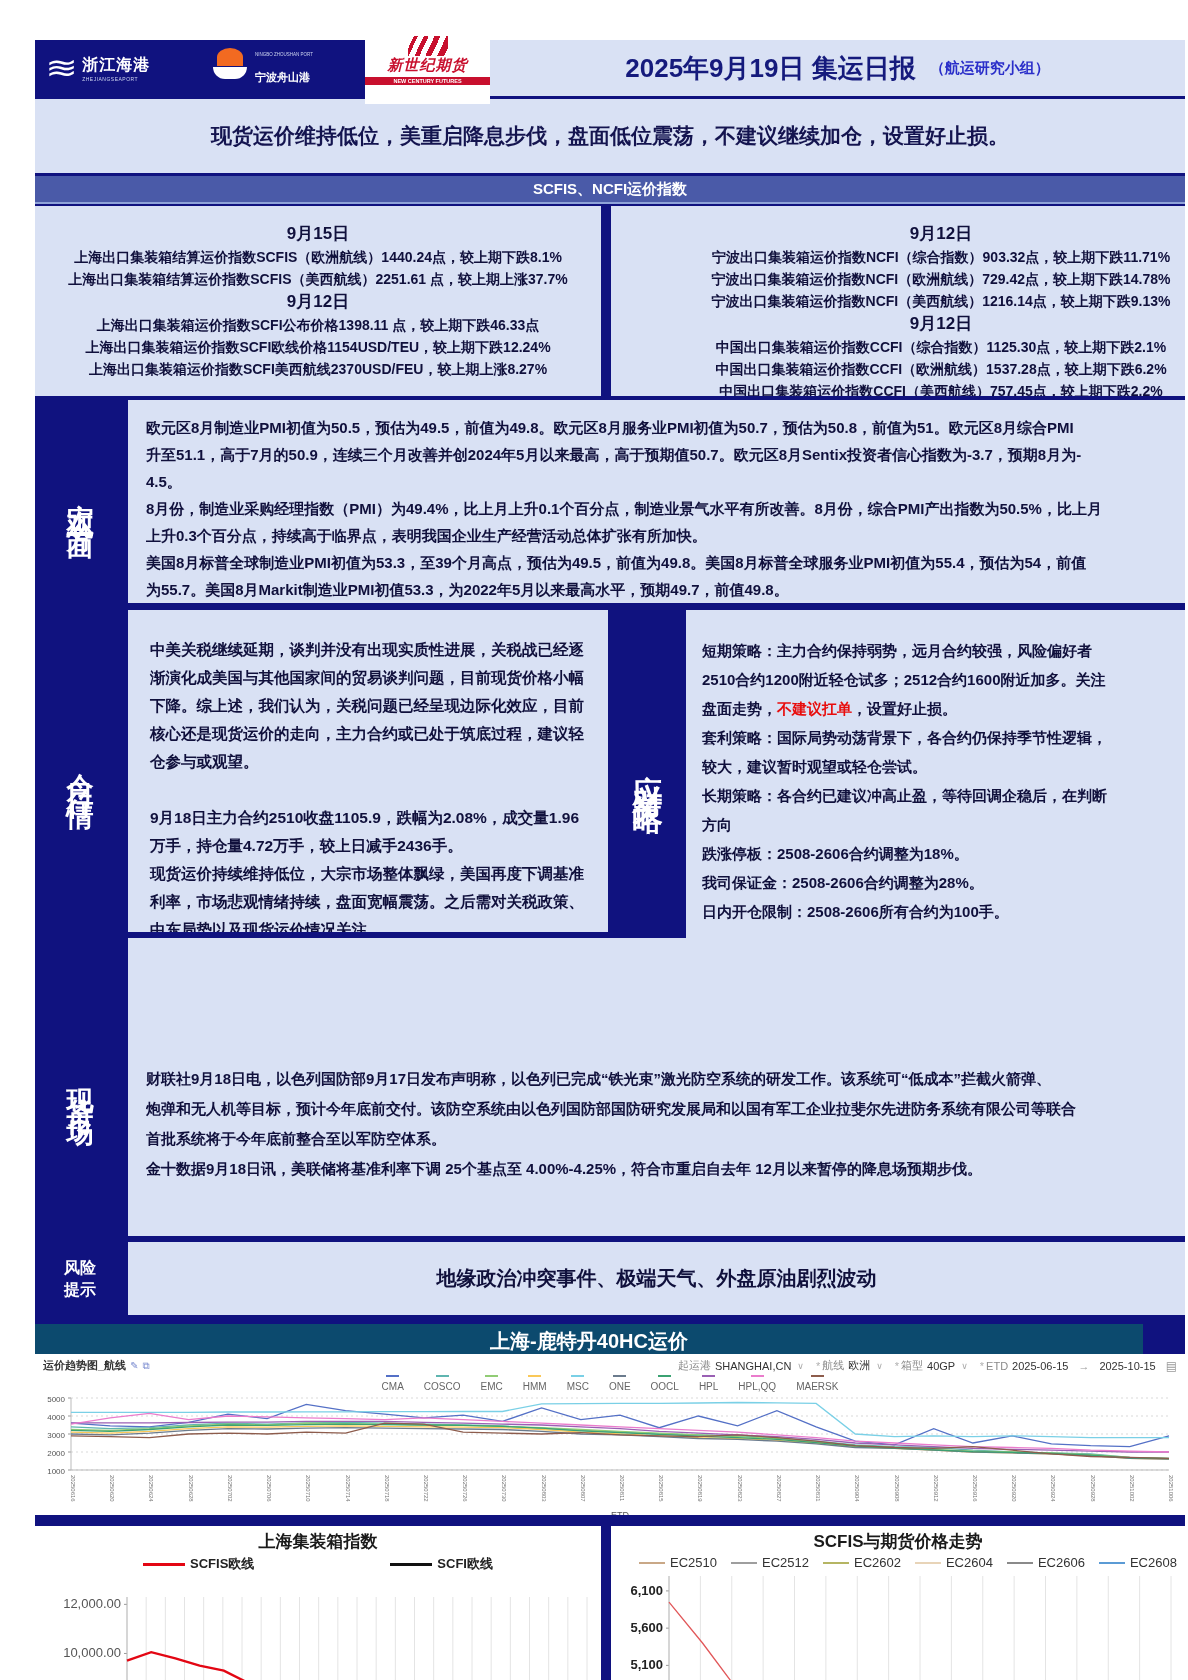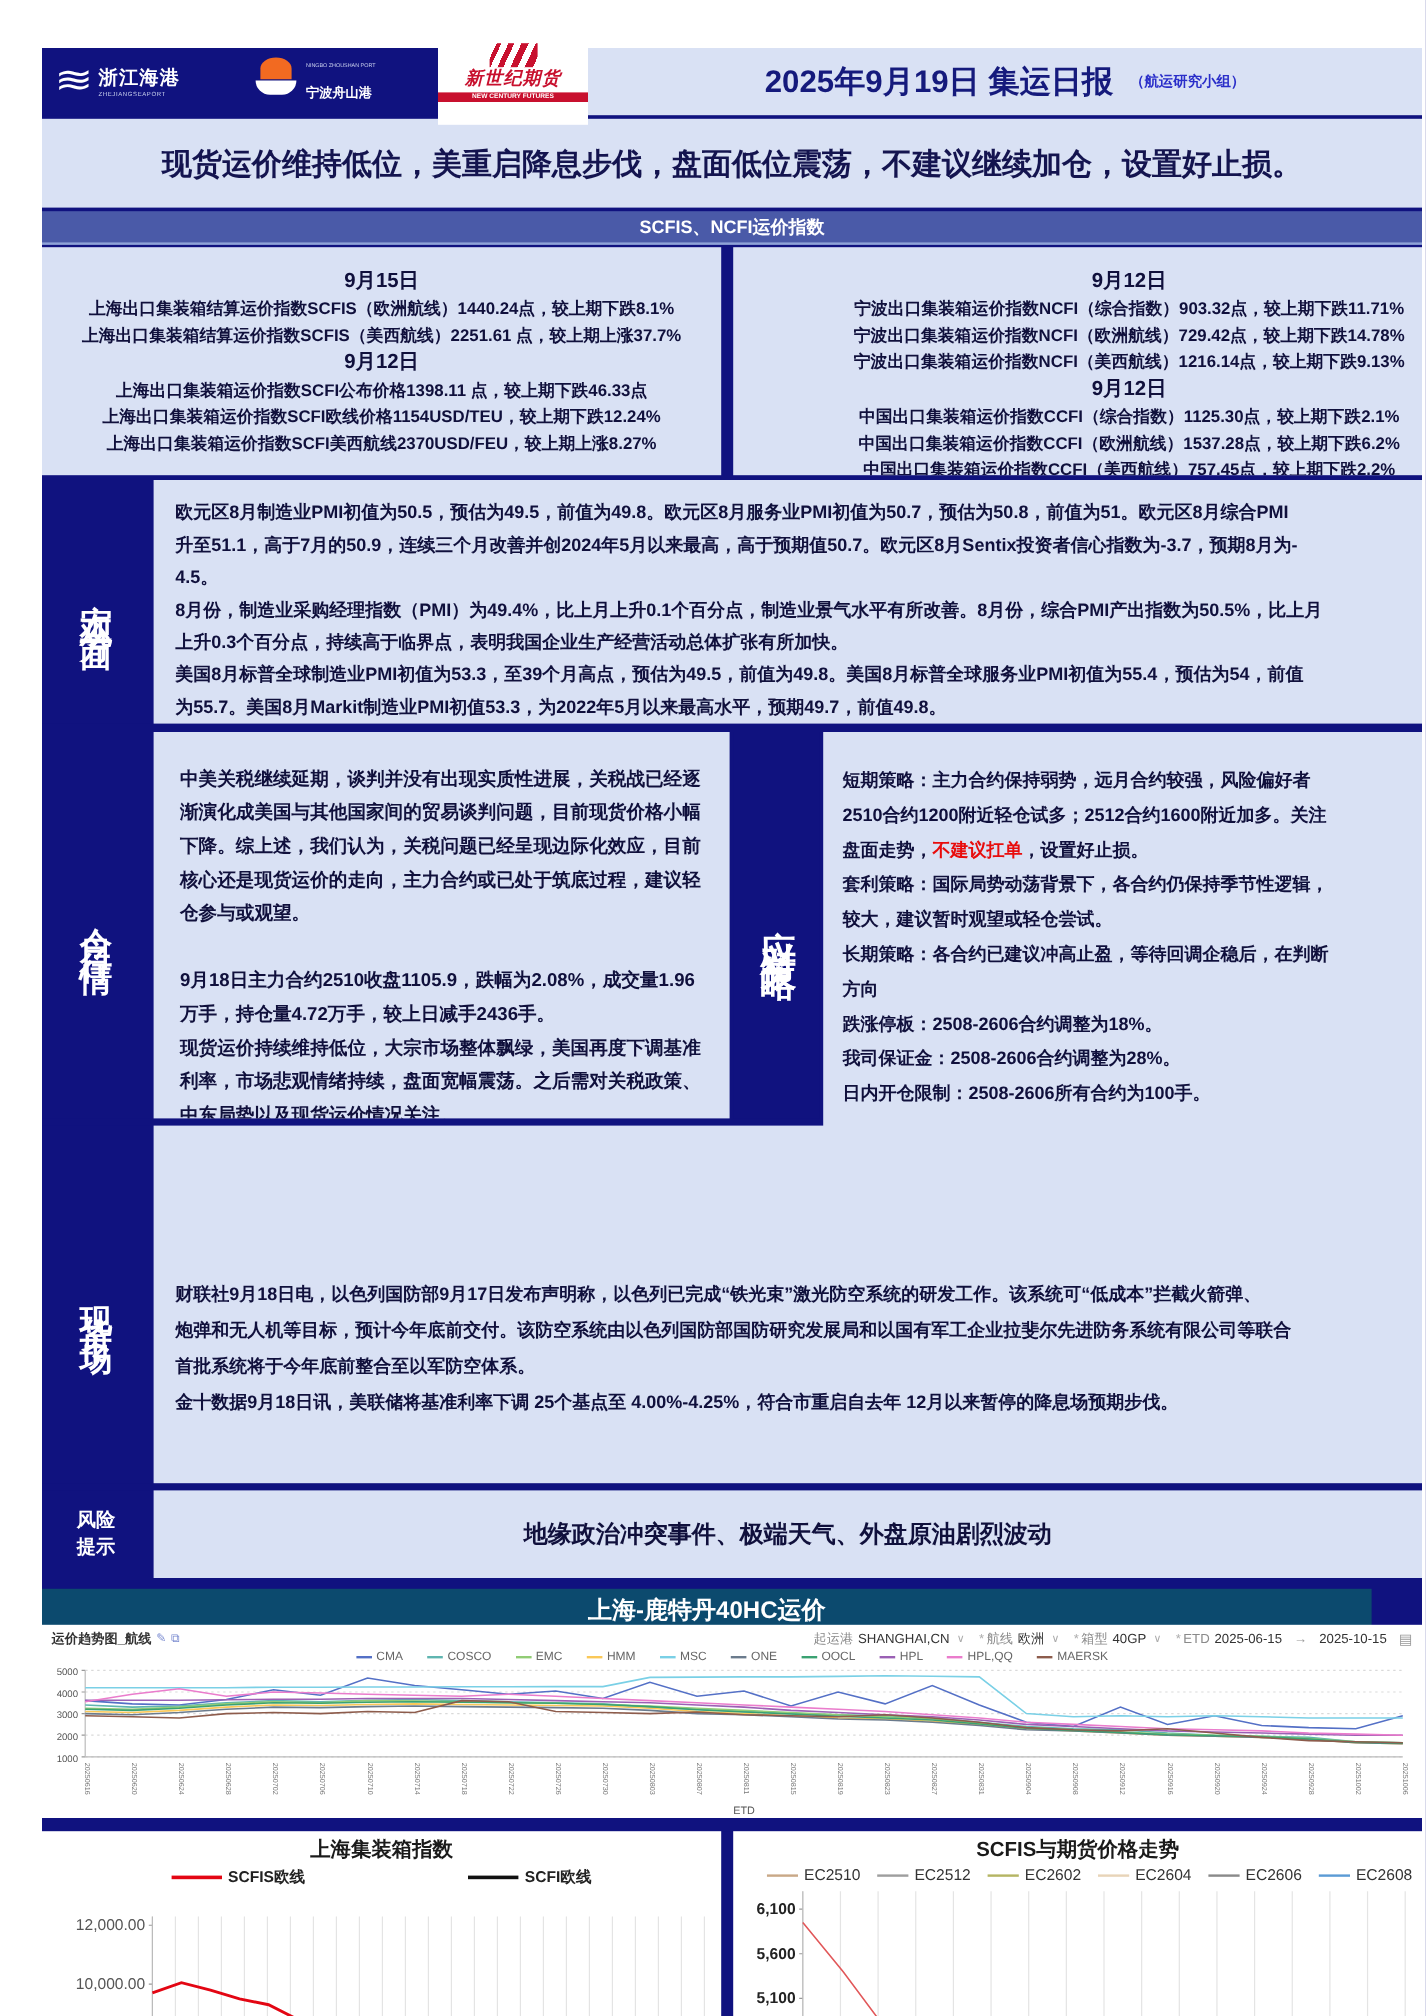--- a/index.html
+++ b/index.html
@@ -7,38 +7,38 @@
        font-family:"Liberation Sans","DejaVu Sans",sans-serif;}
   .page{position:relative;width:1188px;height:1680px;background:#fff;overflow:hidden;}
   .frame{position:absolute;left:35px;top:40px;width:1150px;height:1640px;background:#10127f;}
   .abs{position:absolute;}
   .panel{background:#d9e1f4;}
   .white{background:#ffffff;}
   
   .hdr-left{left:0;top:0;width:455px;height:56px;background:#10127f;display:flex;align-items:center;}
   .hdr-right{left:455px;top:0;width:695px;height:56px;background:#d9e1f4;display:flex;align-items:center;justify-content:center;gap:14px;}
   .title{font-size:26px;font-weight:bold;color:#151a7c;}
-  .subtitle{font-size:12px;font-weight:bold;color:#2a2ec9;}
+  .subtitle{font-size:15px;font-weight:bold;color:#2a2ec9;}
   .logo1{display:flex;align-items:center;gap:8px;padding-left:14px;width:150px;}
   .waves{color:#fff;font-size:30px;line-height:1;transform:scaleX(1.3);}
   .logo1 .cn{color:#fff;font-size:16px;font-weight:bold;letter-spacing:1px;}
   .logo1 .en{color:#cdd4f0;font-size:5px;letter-spacing:.5px;}
   .logo2{width:140px;height:56px;position:relative;}
   .sail{position:absolute;left:18px;top:8px;width:26px;height:18px;background:#f26a21;border-radius:50% 50% 0 0;}
   .hull{position:absolute;left:14px;top:27px;width:34px;height:12px;background:#fff;border-radius:0 0 18px 18px;}
   .logo2 .cn{position:absolute;left:56px;top:30px;color:#fff;font-size:11px;font-weight:bold;}
   .logo2 .en{position:absolute;left:56px;top:12px;color:#cdd4f0;font-size:4.5px;}
   .logo3{position:absolute;left:330px;top:-6px;width:125px;height:70px;background:#fff;z-index:6;text-align:center;}
   .fan{width:40px;height:20px;margin:2px auto 0;background:
        linear-gradient(115deg,transparent 12%,#c8102e 12% 20%,transparent 20% 32%,#c8102e 32% 42%,transparent 42% 54%,#c8102e 54% 66%,transparent 66% 78%,#c8102e 78% 92%,transparent 92%);}
   .logo3 .cn{color:#c8102e;font-size:15px;font-weight:bold;font-style:italic;letter-spacing:1px;}
   .logo3 .en{background:#c8102e;color:#fff;font-size:5.5px;font-weight:bold;margin-top:2px;padding:1px 0;}
   
   .banner{left:0;top:59px;width:1150px;height:74px;display:flex;align-items:center;justify-content:center;}
-  .banner div{font-size:25px;font-weight:bold;color:#14144f;}
+  .banner div{font-size:21px;font-weight:bold;color:#14144f;}
   .secbar{left:0;top:136px;width:1150px;height:26px;background:#4a5aa8;border-bottom:2px solid #8fa3d8;
           display:flex;align-items:center;justify-content:center;color:#fff;font-size:15px;font-weight:bold;}
   
   .idxL{left:0;top:166px;width:566px;height:190px;overflow:hidden;text-align:center;padding-top:16px;box-sizing:border-box;}
   .idxR{left:576px;top:166px;width:574px;height:190px;overflow:hidden;padding-top:16px;box-sizing:border-box;}
   .idate{font-size:17px;font-weight:bold;color:#10103c;line-height:24px;}
   .iline{font-size:14px;font-weight:bold;color:#10103c;line-height:22px;white-space:nowrap;}
   .idxR .idate{width:660px;text-align:center;}
   .idxR .iline{width:660px;text-align:center;}
   
@@ -68,21 +68,21 @@
             color:#fff;font-size:20px;font-weight:bold;}
   
   .fpanel{left:0;top:1314px;width:1150px;height:161px;background:#fff;overflow:hidden;}
   .frow{display:flex;align-items:center;font-size:11px;color:#333;}
   .ftitle{font-size:11px;font-weight:bold;color:#333;margin-right:4px;}
   .icon-sm{color:#7a8bd0;font-size:10px;margin-right:4px;}
   .flabel{color:#8a8a8a;margin:0 4px 0 14px;}
   .fstar{color:#b0b0b0;margin-left:12px;}
   .caret{color:#aaa;font-size:9px;margin-left:6px;}
   .legend{display:flex;justify-content:center;gap:20px;margin-top:2px;}
-  .lg1{display:inline-flex;align-items:center;gap:4px;font-size:10px;color:#666;}
+  .lg1{display:inline-flex;align-items:center;gap:4px;font-size:10px;color:#666;flex-direction:column;}
   .lg1 i{display:inline-block;width:13px;height:2px;}
   
   .navy-div{background:#10127f;}
   .bl{left:0;top:1486px;width:566px;height:154px;overflow:hidden;}
   .br{left:576px;top:1486px;width:574px;height:154px;overflow:hidden;}
   .btitle{text-align:center;font-size:17px;font-weight:bold;color:#1a1a1a;padding-top:4px;}
   .legend2{display:flex;justify-content:space-around;margin:2px 40px 18px;}
   .lg2{display:inline-flex;align-items:center;gap:5px;font-size:13px;color:#222;font-weight:bold;}
   .lg2 i{display:inline-block;width:42px;height:3px;}
   .legend3{display:flex;gap:14px;margin:2px 0 0 28px;white-space:nowrap;overflow:hidden;}

